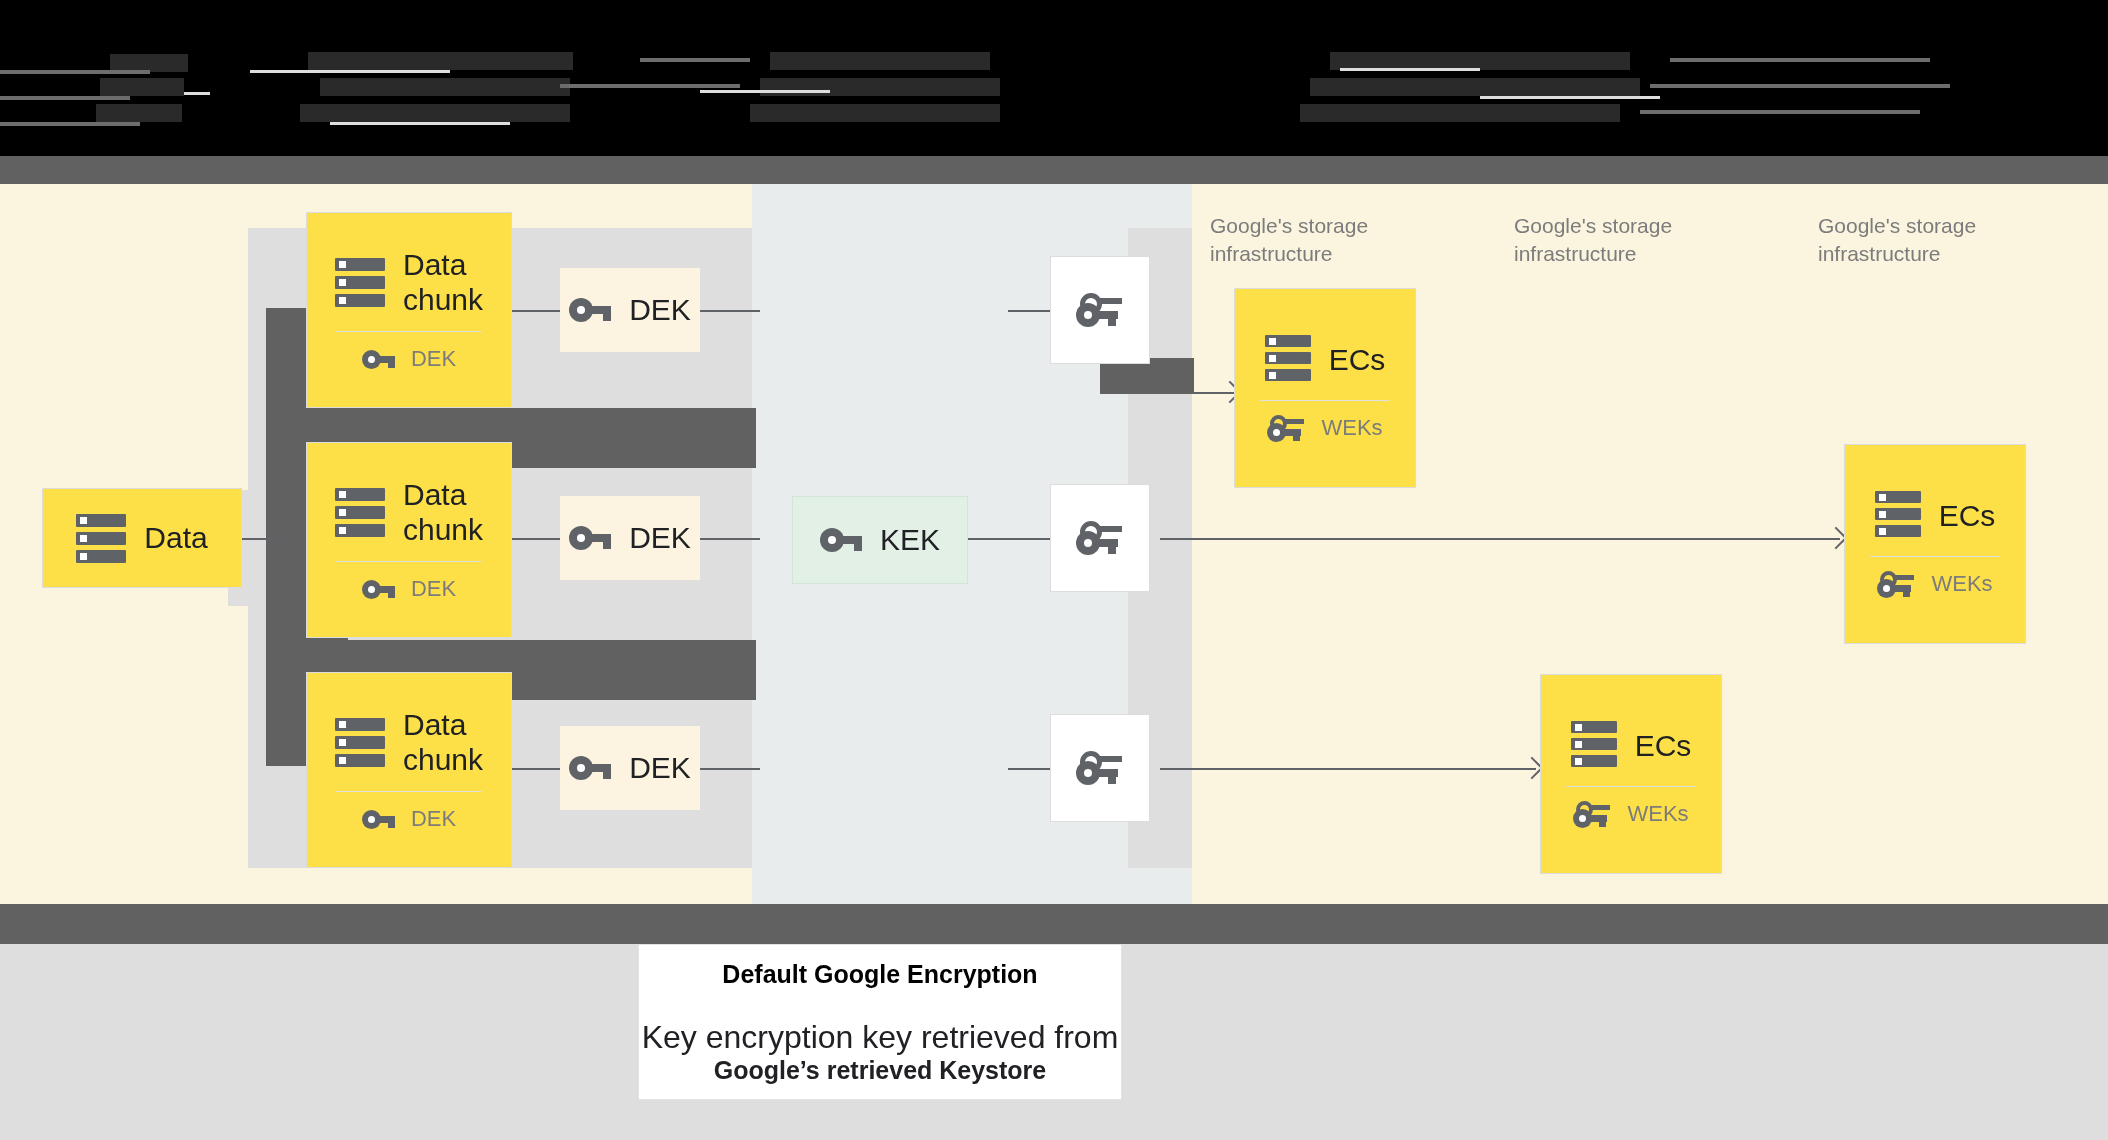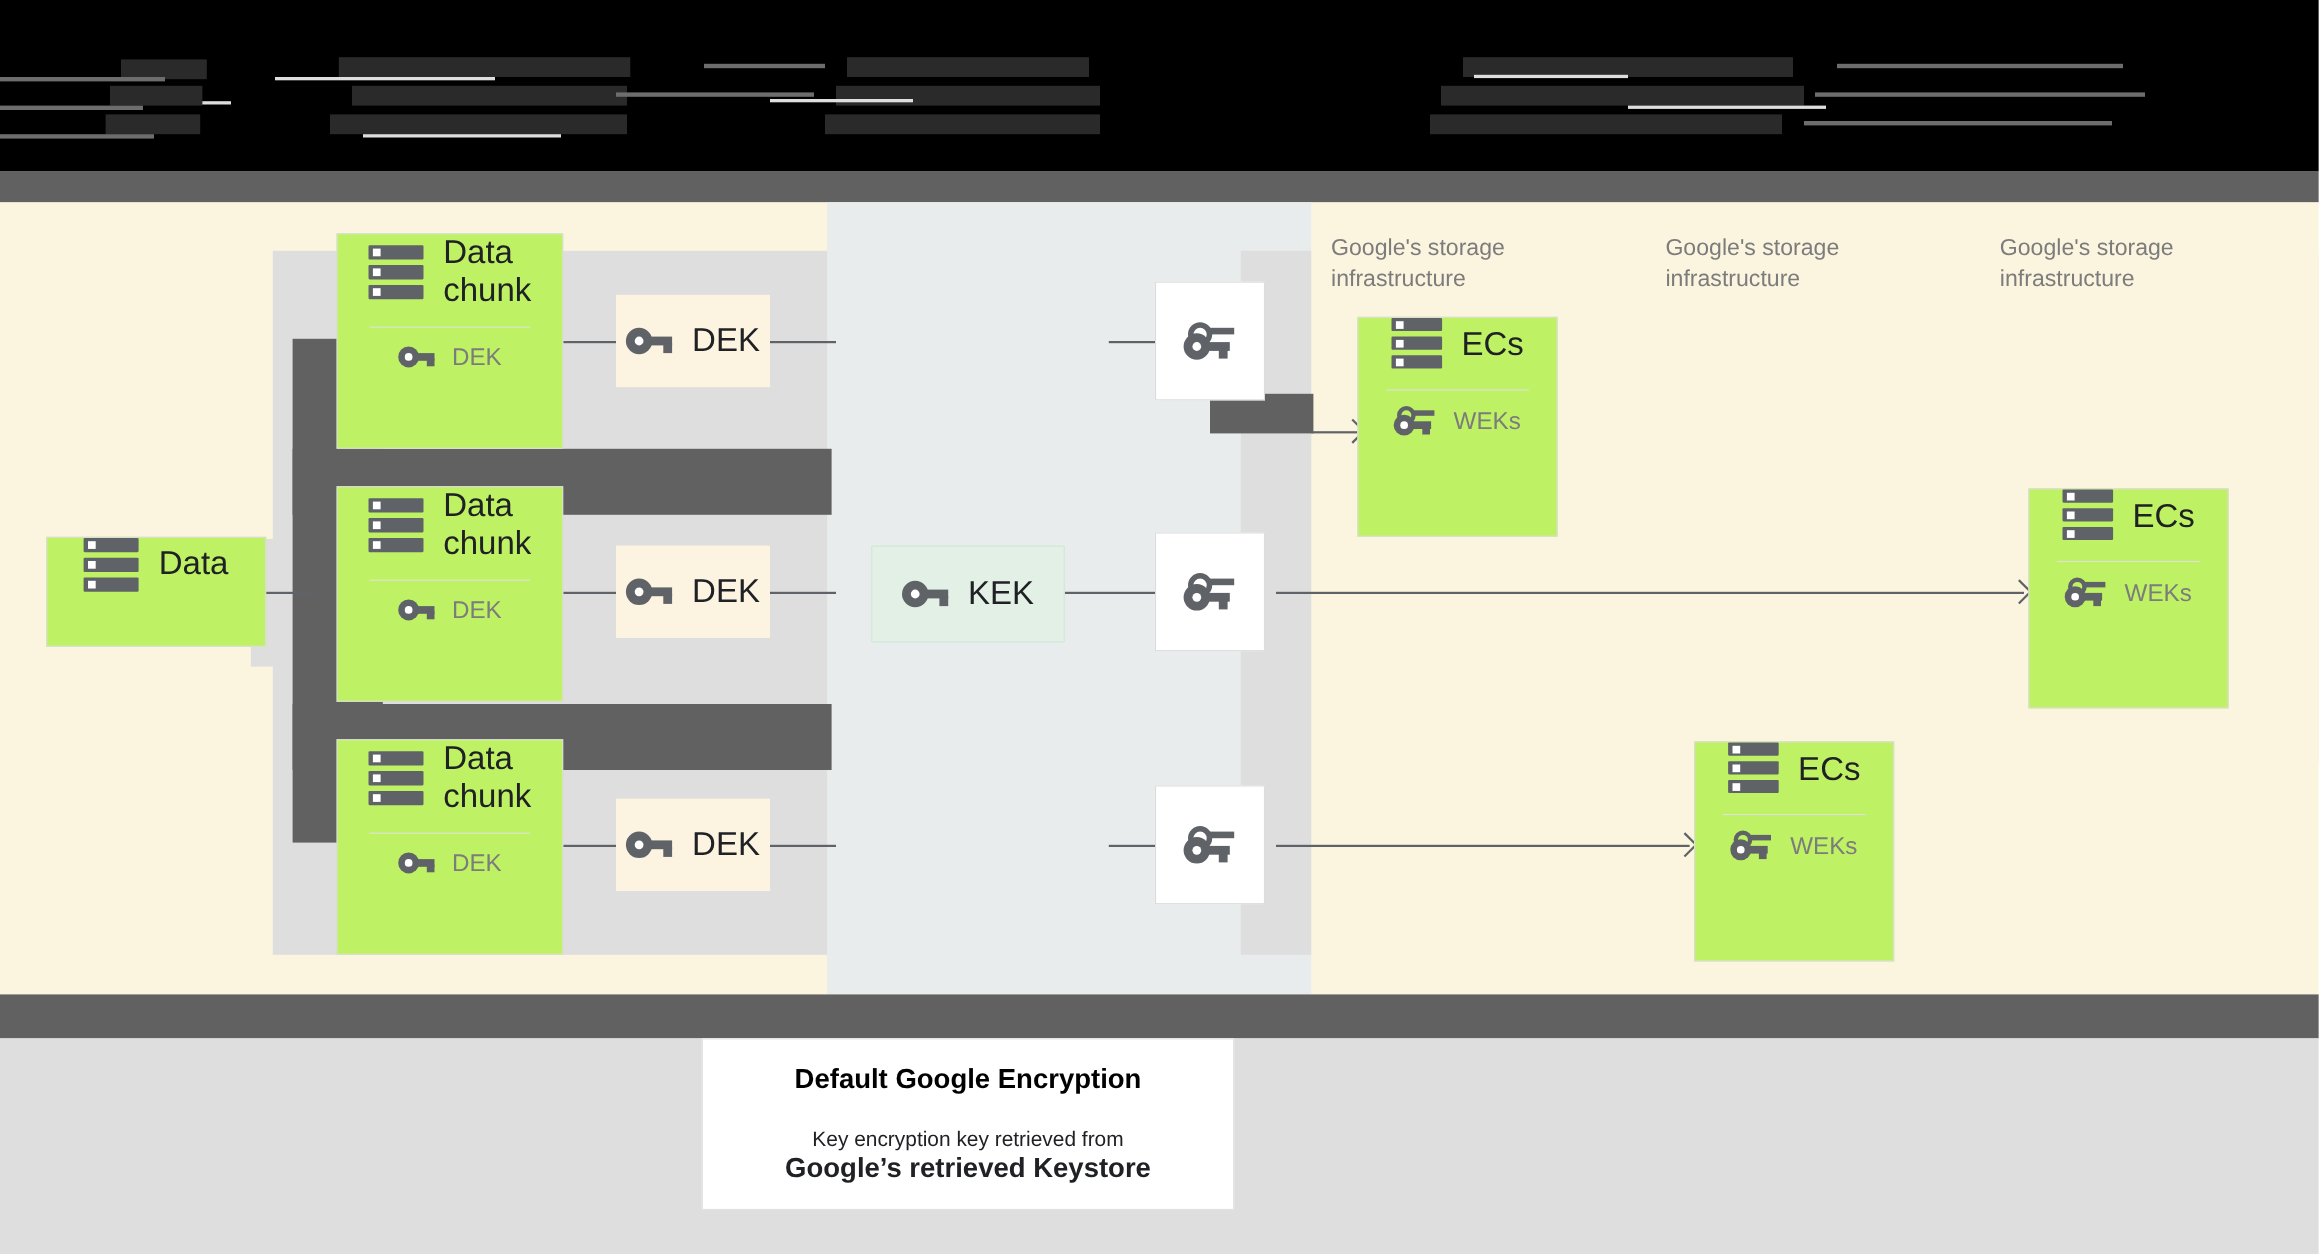--- a/index.html
+++ b/index.html
@@ -29,24 +29,24 @@
 
   
   .panel { position:absolute; }
   .panel-cream { background:#fbf4df; }
   .panel-gray  { background:#dedede; }
   .panel-blue  { background:#e8ecec; }
   .panel-dark  { background:#616161; }
 
   
   .card {
-    position:absolute; background:#bef264;
+    position:absolute; background:#fde047;
     border:1px solid #dcdcdc;
     display:flex; flex-direction:column;
-    align-items:center; 
+    align-items:center; justify-content:center;
   }
   .card-row {
     display:flex; align-items:center; gap:18px;
     width:100%; justify-content:center;
   }
   .card-title {
     font-size:30px; color:#202124; line-height:1.16;
     font-family:"Liberation Sans", sans-serif;
   }
   .card-title.two { text-align:left; }
@@ -159,21 +159,21 @@
   }
 
   
   .caption {
     position:absolute; background:#ffffff;
     display:flex; flex-direction:column;
     align-items:center; justify-content:center;
     border:1px solid #e2e2e2;
   }
   .cap-title { font-size:25px; font-weight:bold; color:#000000; }
-  .cap-l1 { font-size:19px; color:#202124; margin-top:30px; }
+  .cap-l1 { font-size:32px; color:#202124; margin-top:30px; }
   .cap-l2 { font-size:25px; font-weight:bold; color:#202124; }
 </style>
 </head>
 <body>
 
 <div id="stage">
 
   <div class="topband"></div>
   <div class="topband2">
     <div class="redline" style="left:110px;  top:14px;  width:78px;"></div>

